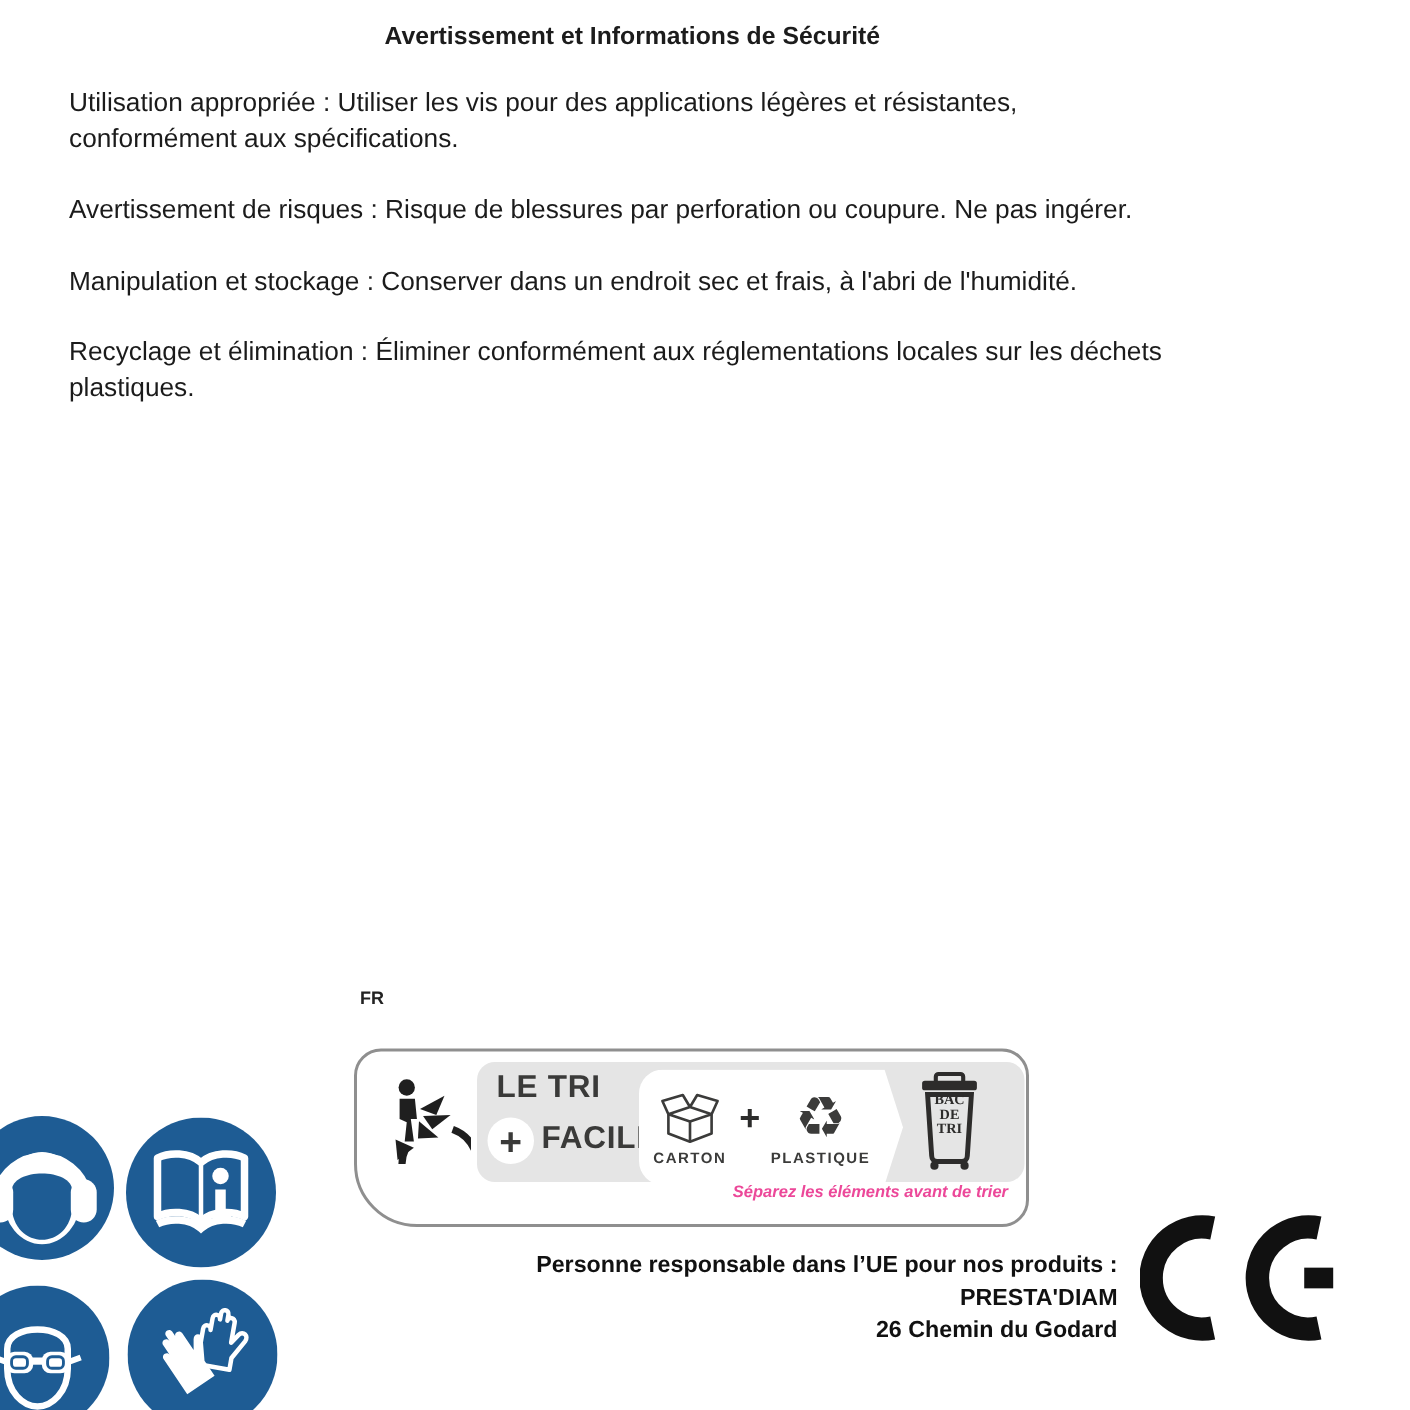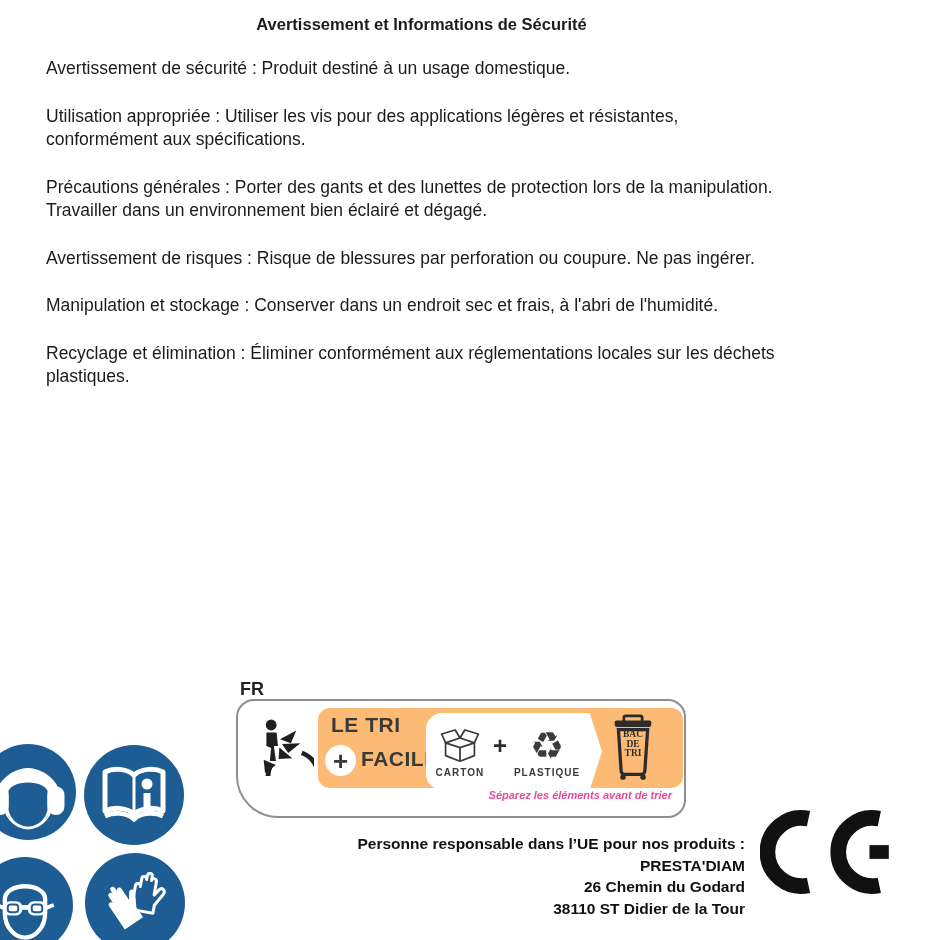--- a/index.html
+++ b/index.html
@@ -13,30 +13,30 @@
   .doc-title{
     position:absolute;top:4px;left:0;width:843px;text-align:center;
     font-size:16.5px;font-weight:bold;color:#1c1c1c;
   }
   .paragraphs{position:absolute;left:46px;top:57px;width:880px;}
   .paragraphs p{
     margin:0 0 24px 0;font-size:17.5px;line-height:23.5px;
     white-space:pre-line;color:#1b1b1b;
   }
   
-  .fr-label{position:absolute;left:240px;top:679px;font-size:18px;font-weight:bold;color:#222;}
+  .fr-label{position:absolute;left:240px;top:658px;font-size:12px;font-weight:bold;color:#222;}
   .tri-box{
     position:absolute;left:236px;top:699px;width:450px;height:119px;
     background:#fff;border:2px solid #8f8f8f;box-sizing:border-box;
     border-radius:18px 18px 18px 42px;
   }
   .triman{position:absolute;left:8px;top:7px;}
   .yellow-band{
     position:absolute;left:80px;top:7px;width:365px;height:80px;
-    background:#fdba74;border-radius:12px;
+    background:#e5e5e5;border-radius:12px;
   }
   .letri{position:absolute;left:13px;top:5px;font-size:21px;font-weight:bold;color:#3a3a39;letter-spacing:.5px;}
   .plus-circle{
     position:absolute;left:7px;top:37px;width:31px;height:31px;border-radius:50%;
     background:#fff;color:#3a3a39;font-size:26px;font-weight:bold;
     display:flex;align-items:center;justify-content:center;line-height:1;
   }
   .facile{position:absolute;left:43px;top:39px;font-size:21px;font-weight:bold;color:#3a3a39;letter-spacing:.5px;}
   .white-blob{
     position:absolute;left:108px;top:5px;width:176px;height:77px;background:#fff;
@@ -65,25 +65,22 @@
   
   .ce{position:absolute;left:760px;top:804px;}
   .sicon{position:absolute;}
 </style>
 </head>
 <body>
 
 <h1 class="doc-title">Avertissement et Informations de Sécurité</h1>
 
 <section class="paragraphs">
-  <p>Avertissement de sécurité : Produit destiné à un usage domestique.</p>
   <p>Utilisation appropriée : Utiliser les vis pour des applications légères et résistantes,
 conformément aux spécifications.</p>
-  <p>Précautions générales : Porter des gants et des lunettes de protection lors de la manipulation.
-Travailler dans un environnement bien éclairé et dégagé.</p>
   <p>Avertissement de risques : Risque de blessures par perforation ou coupure. Ne pas ingérer.</p>
   <p>Manipulation et stockage : Conserver dans un endroit sec et frais, à l'abri de l'humidité.</p>
   <p>Recyclage et élimination : Éliminer conformément aux réglementations locales sur les déchets
 plastiques.</p>
 </section>
 
 <div class="fr-label">FR</div>
 
 <div class="tri-box">
 
@@ -138,21 +135,20 @@
 TRI</div>
   </div>
 
   <div class="tagline">Séparez les éléments avant de trier</div>
 </div>
 
 <div class="address">
   <div>Personne responsable dans l’UE pour nos produits :</div>
   <div>PRESTA'DIAM</div>
   <div>26 Chemin du Godard</div>
-  <div>38110 ST Didier de la Tour</div>
 </div>
 
 <svg class="ce" width="138" height="96" viewBox="0 0 150 104">
   <g fill="none" stroke="#111" stroke-width="17">
     <path d="M52.7,15.8 A37,37 0 1 0 52.7,88.2"></path>
     <path d="M129.7,15.8 A37,37 0 1 0 129.7,88.2"></path>
   </g>
   <rect x="119" y="44.5" width="21" height="15" fill="#111"></rect>
 </svg>
 

